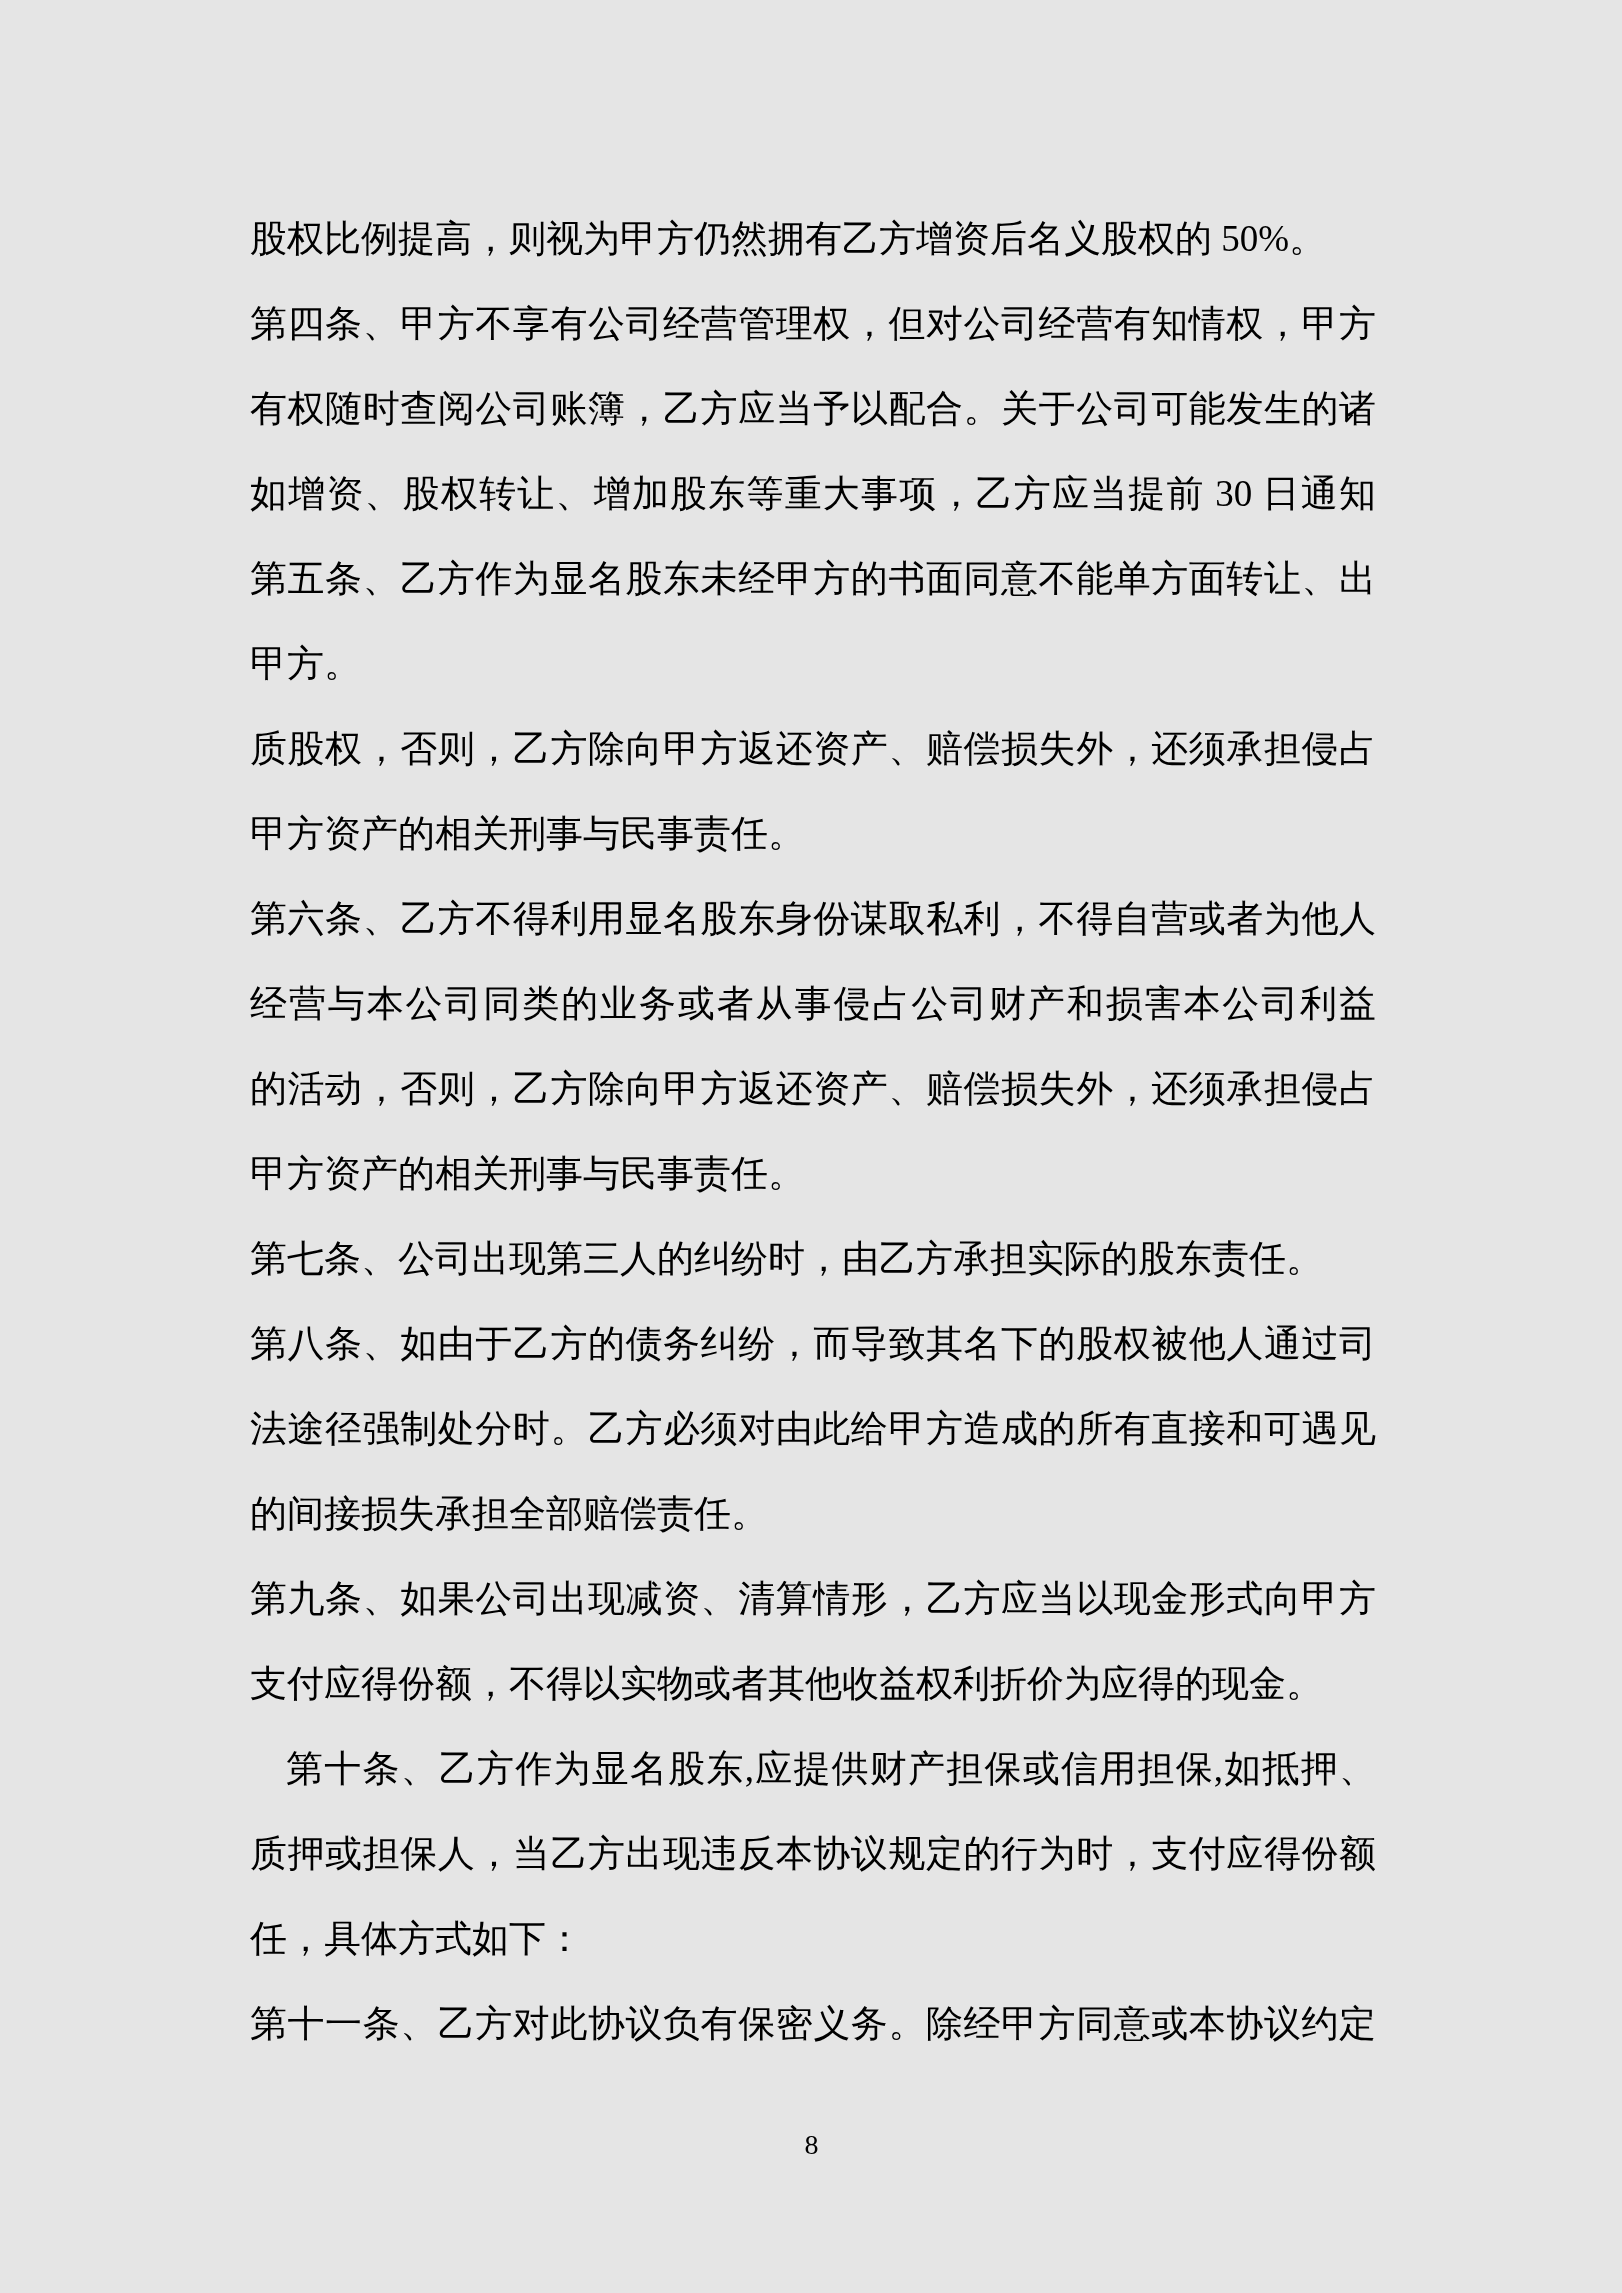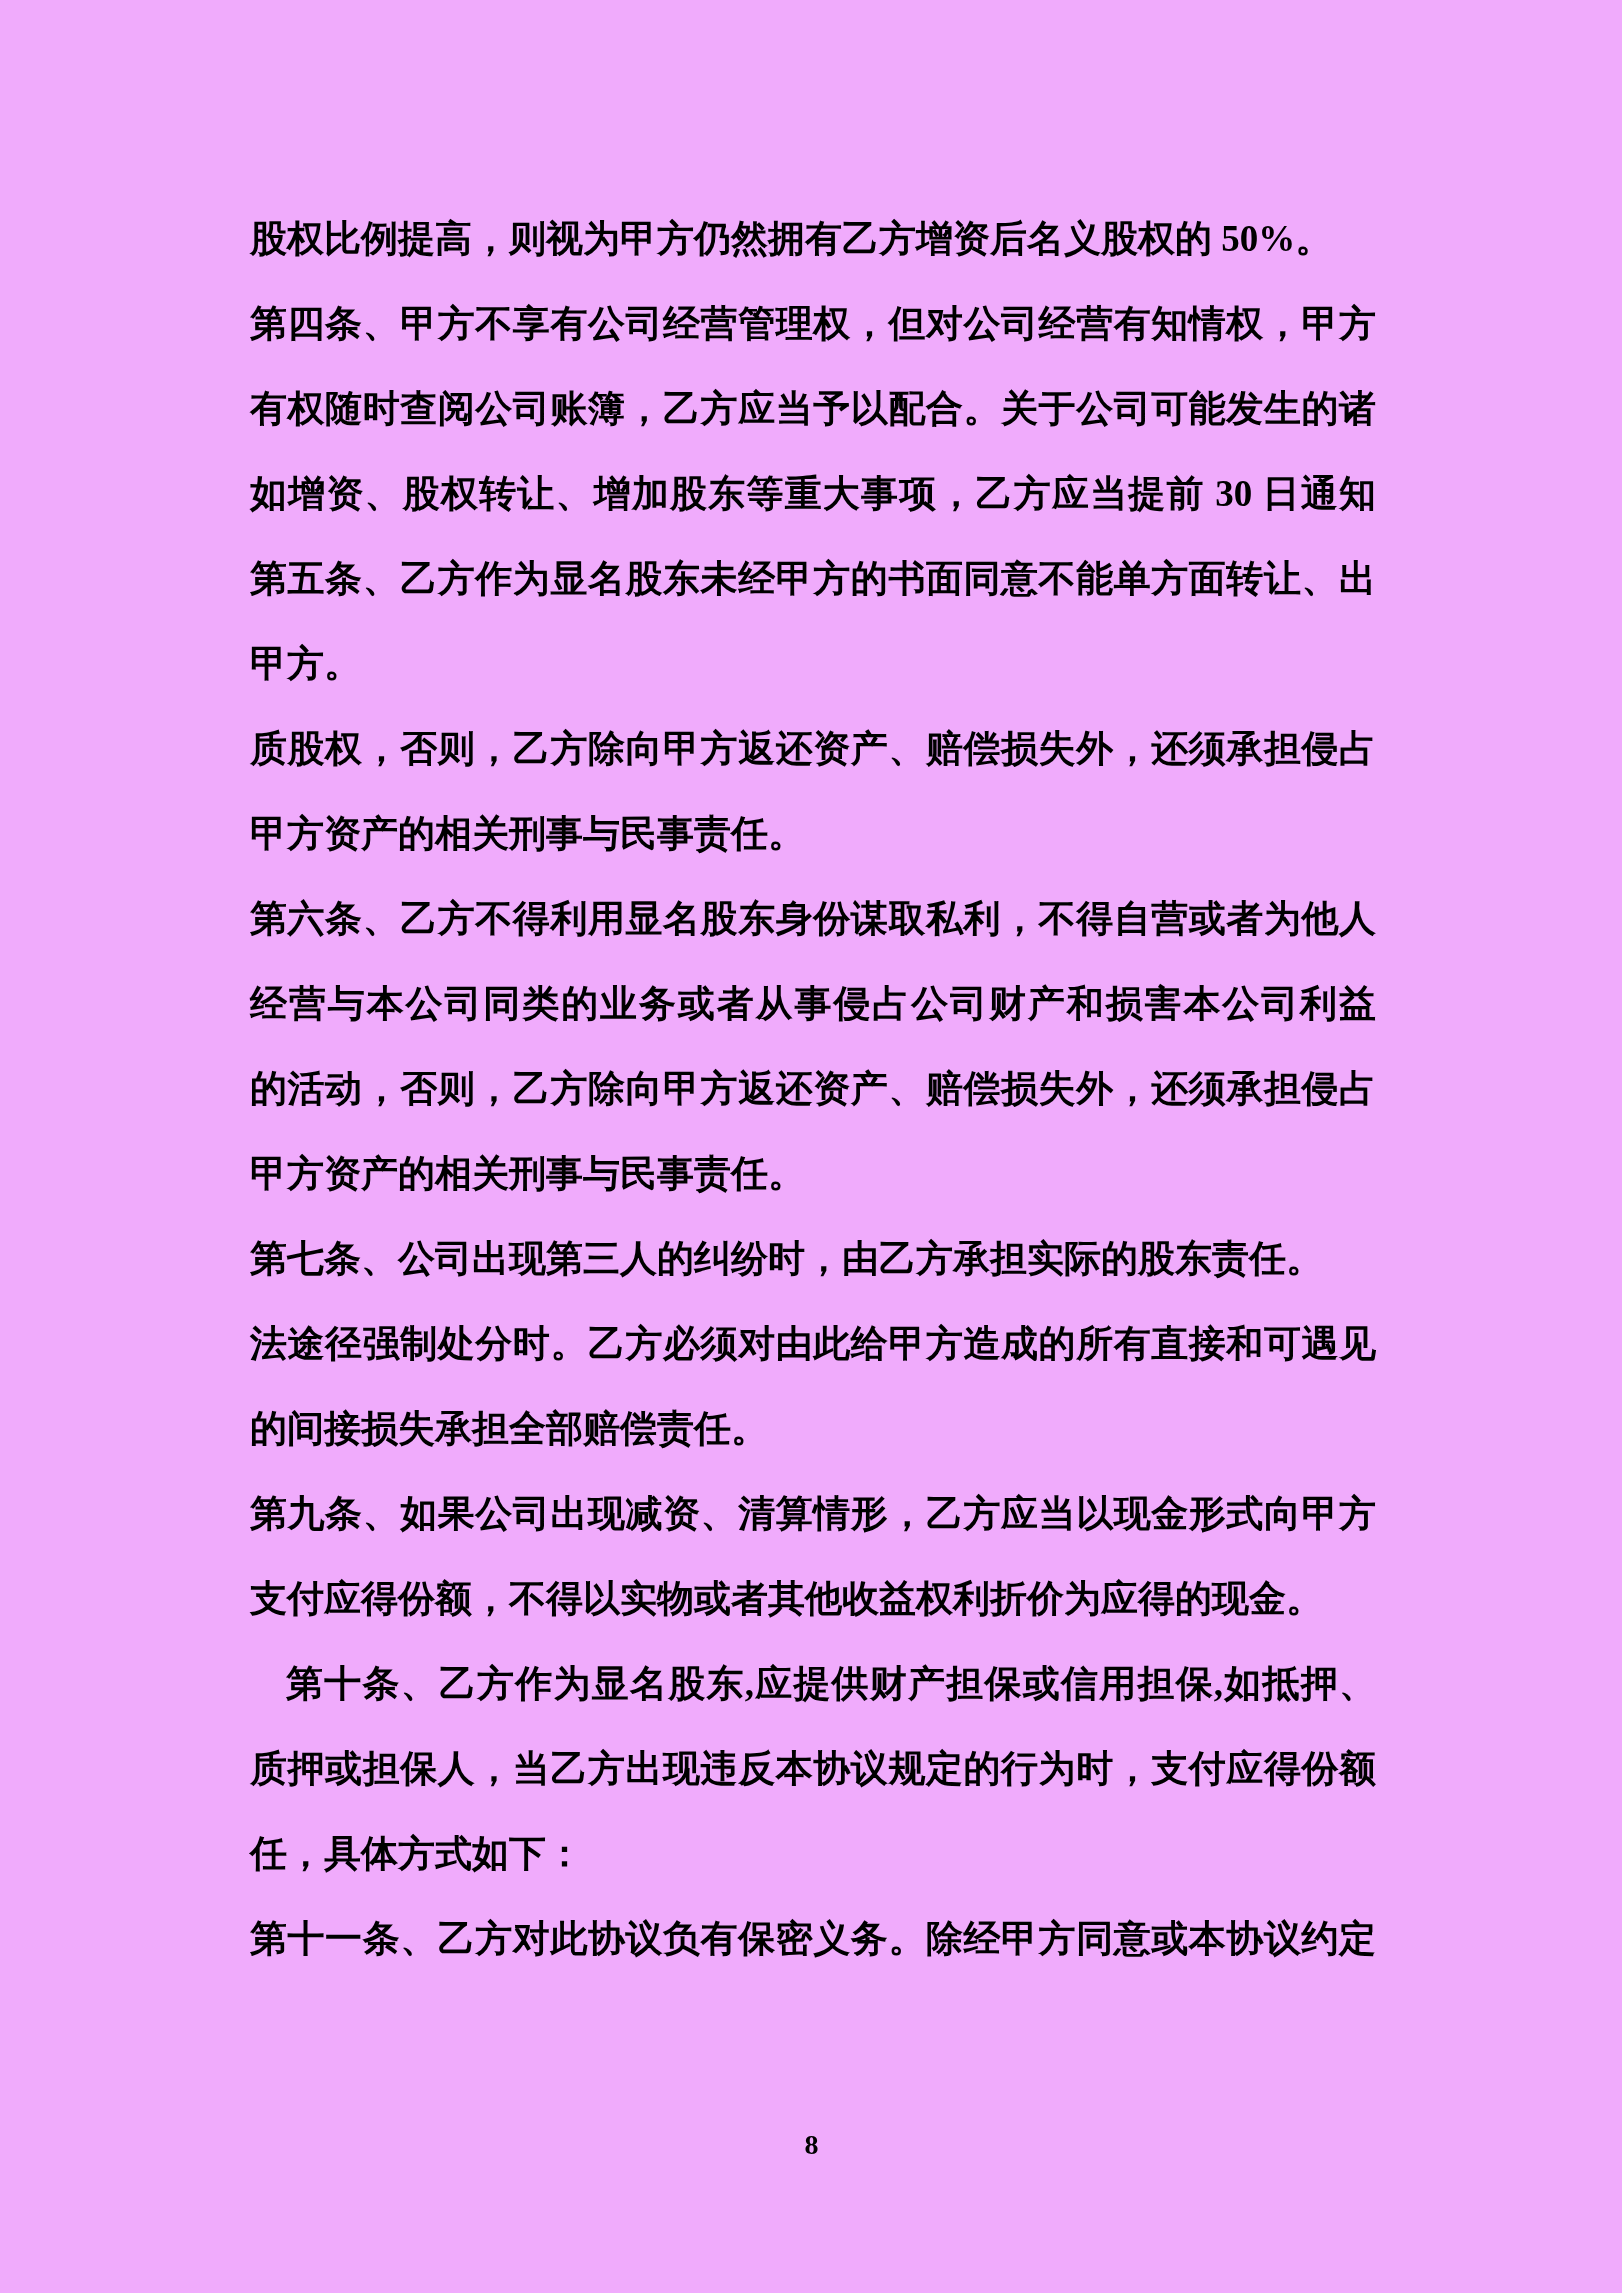--- a/index.html
+++ b/index.html
@@ -4,25 +4,24 @@
 <style>
   html, body {
     margin: 0;
     padding: 0;
     background: #ffffff;
   }
   .page {
     position: relative;
     width: 1623px;
     height: 2294px;
-    background: #f0abfc;
+    background: #e5e5e5;
     color: #000000;
     font-family: "Liberation Serif", "DejaVu Serif", serif;
     overflow: hidden;
-    font-weight: bold;
   }
   .text-block {
     position: absolute;
     left: 250px;
     top: 196px;
     width: 1126px;
   }
   .line {
     height: 85px;
     line-height: 85px;
@@ -62,20 +61,21 @@
       <div class="line j">如增资、股权转让、增加股东等重大事项，乙方应当提前 30 日通知</div>
       <div class="line j">第五条、乙方作为显名股东未经甲方的书面同意不能单方面转让、出</div>
       <div class="line">甲方。</div>
       <div class="line j">质股权，否则，乙方除向甲方返还资产、赔偿损失外，还须承担侵占</div>
       <div class="line">甲方资产的相关刑事与民事责任。</div>
       <div class="line j">第六条、乙方不得利用显名股东身份谋取私利，不得自营或者为他人</div>
       <div class="line j">经营与本公司同类的业务或者从事侵占公司财产和损害本公司利益</div>
       <div class="line j">的活动，否则，乙方除向甲方返还资产、赔偿损失外，还须承担侵占</div>
       <div class="line">甲方资产的相关刑事与民事责任。</div>
       <div class="line">第七条、公司出现第三人的纠纷时，由乙方承担实际的股东责任。</div>
+      <div class="line j">第八条、如由于乙方的债务纠纷，而导致其名下的股权被他人通过司</div>
       <div class="line j">法途径强制处分时。乙方必须对由此给甲方造成的所有直接和可遇见</div>
       <div class="line">的间接损失承担全部赔偿责任。</div>
       <div class="line j">第九条、如果公司出现减资、清算情形，乙方应当以现金形式向甲方</div>
       <div class="line">支付应得份额，不得以实物或者其他收益权利折价为应得的现金。</div>
       <div class="line j ind">第十条、乙方作为显名股东,应提供财产担保或信用担保,如抵押、</div>
       <div class="line j">质押或担保人，当乙方出现违反本协议规定的行为时，支付应得份额</div>
       <div class="line">任，具体方式如下：</div>
       <div class="line j">第十一条、乙方对此协议负有保密义务。除经甲方同意或本协议约定</div>
     </div>
   <div class="page-number">8</div>

